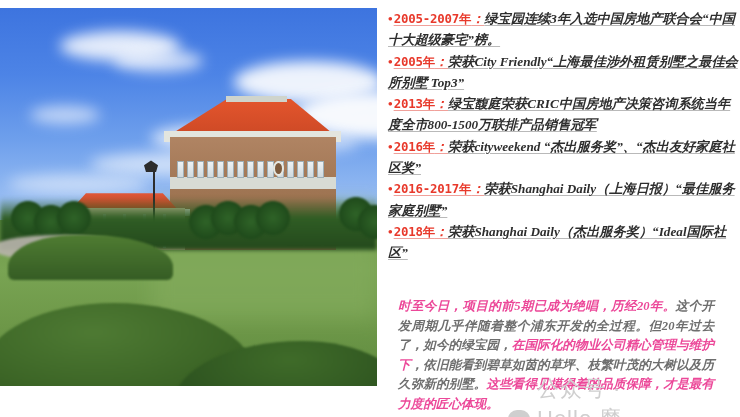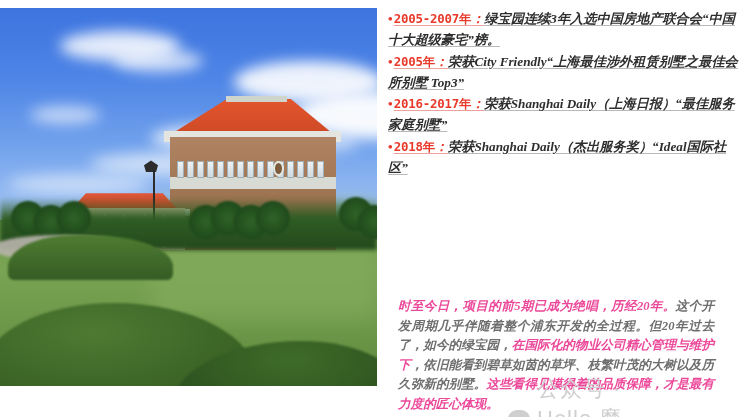--- a/index.html
+++ b/index.html
@@ -421,21 +421,27 @@
     <div class="bullets">
 
       <div class="bullet-line">
         <span class="dot">•</span><span class="hl latin">2005-2007年</span><span class="hl">：</span><span class="body-u">绿宝园连续3年入选中国房地产联合会“中国十大超级豪宅”榜。</span>
       </div>
 
       <div class="bullet-line">
         <span class="dot">•</span><span class="hl latin">2005年</span><span class="hl">：</span><span class="body-u">荣获City Friendly“上海最佳涉外租赁别墅之最佳会所别墅 Top3”</span>
       </div>
 
-
+      <div class="bullet-line">
+        <span class="dot">•</span><span class="hl latin">2013年</span><span class="hl">：</span><span class="body-u">绿宝馥庭荣获CRIC中国房地产决策咨询系统当年度全市800-1500万联排产品销售冠军</span>
+      </div>
+
+      <div class="bullet-line">
+        <span class="dot">•</span><span class="hl latin">2016年</span><span class="hl">：</span><span class="body-u">荣获cityweekend “杰出服务奖”、“杰出友好家庭社区奖”</span>
+      </div>
 
       <div class="bullet-line">
         <span class="dot">•</span><span class="hl latin">2016-2017年</span><span class="hl">：</span><span class="body-u">荣获Shanghai Daily（上海日报）“最佳服务家庭别墅”</span>
       </div>
 
       <div class="bullet-line">
         <span class="dot">•</span><span class="hl latin">2018年</span><span class="hl">：</span><span class="body-u">荣获Shanghai Daily（杰出服务奖）“Ideal国际社区”</span>
       </div>
 
 

